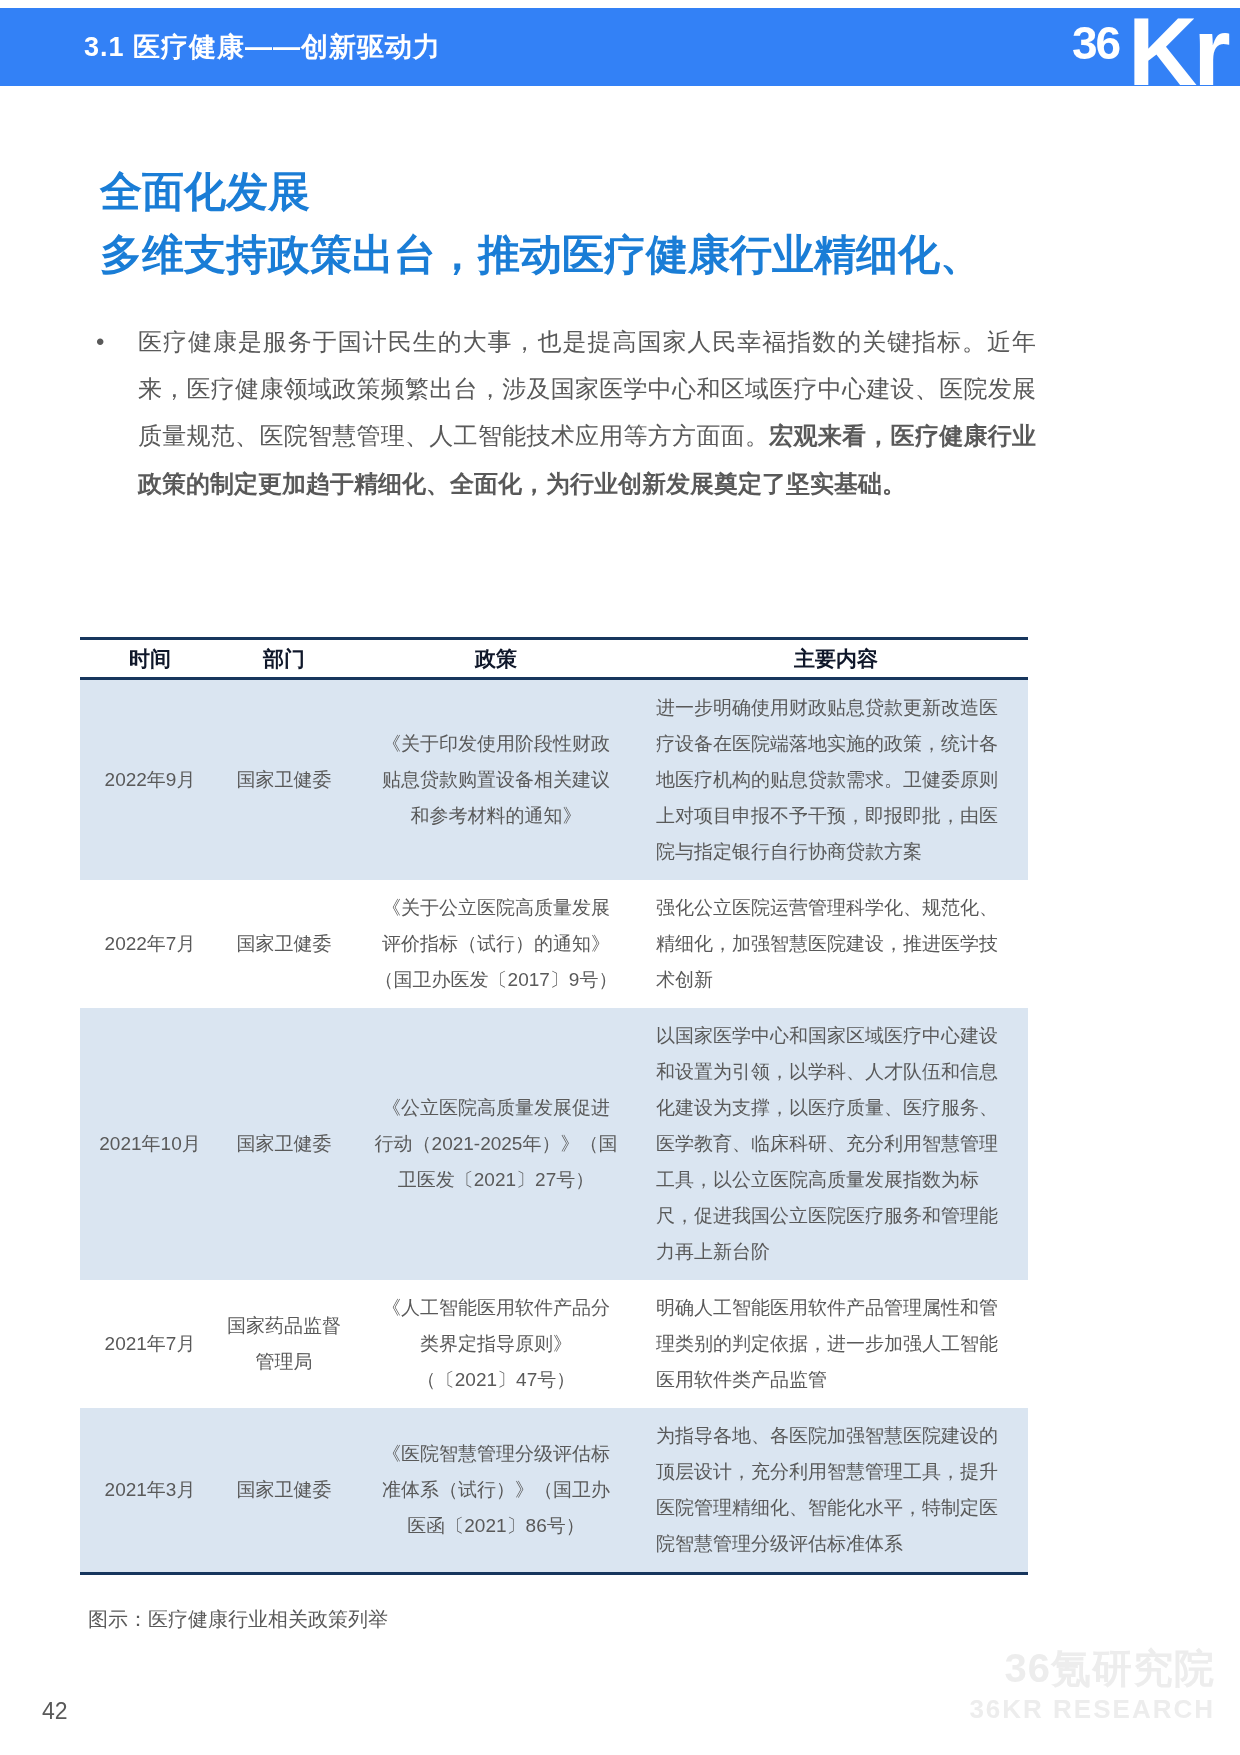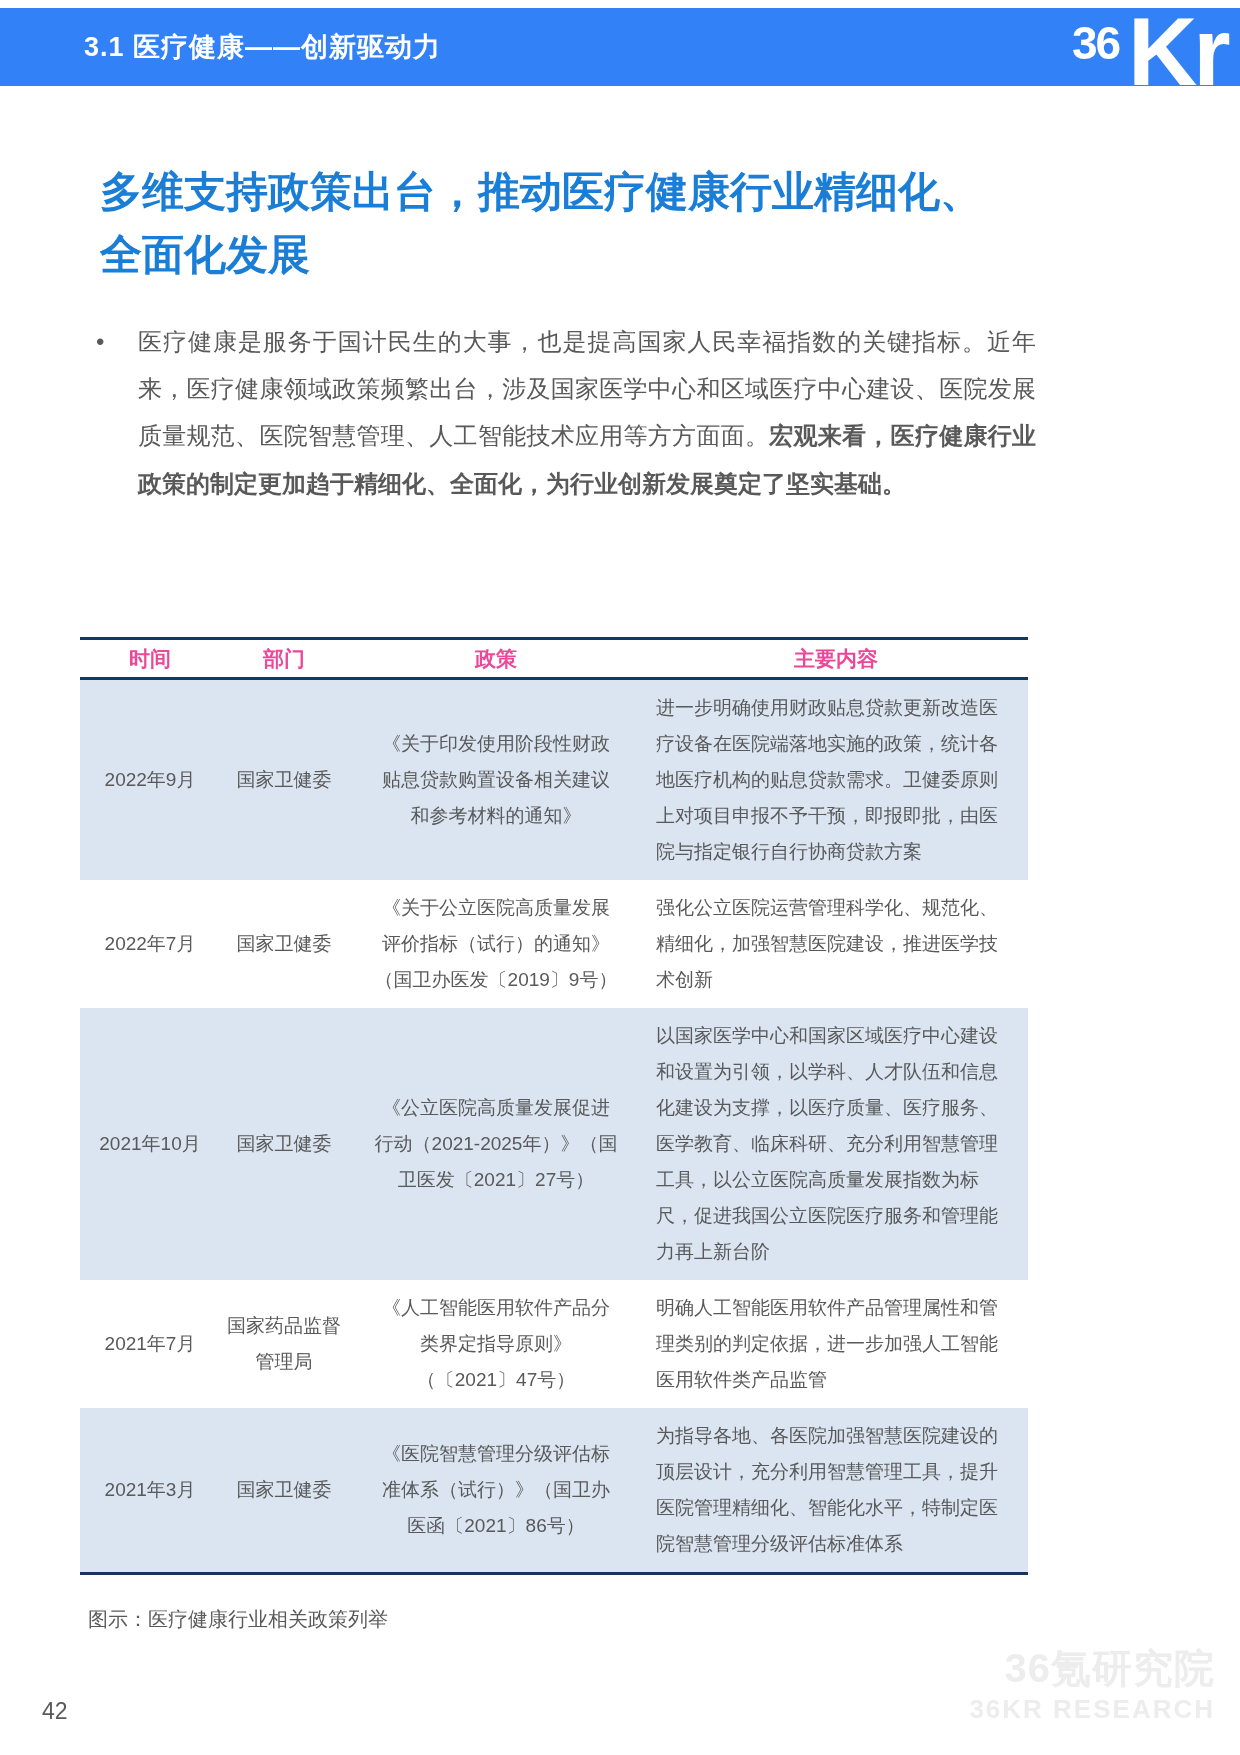--- a/index.html
+++ b/index.html
@@ -27,21 +27,21 @@
   .intro-text .bold-part { font-weight:bold;font-family:Liberation Serif, serif; }
 
   
   .policy-table { position:absolute; left:80px; top:637px; width:948px;
                   border-collapse:collapse; table-layout:fixed;
                   border-top:3px solid #17365D; border-bottom:3px solid #17365D; }
   .policy-table col.c1 { width:140px; }
   .policy-table col.c2 { width:128px; }
   .policy-table col.c3 { width:296px; }
   .policy-table col.c4 { width:384px; }
-  .policy-table th { height:40px; background:#ffffff; color:#ec4899; font-size:21px; font-weight:bold;
+  .policy-table th { height:40px; background:#ffffff; color:#0f172a; font-size:21px; font-weight:bold;
                      text-align:center; vertical-align:middle; border-bottom:3px solid #17365D; }
   .policy-table td { color:#595959; font-size:19px; line-height:36px; vertical-align:middle; }
   .policy-table tr.striped { background:#DAE5F1; }
   .policy-table td.c-time, .policy-table td.c-dept { text-align:center; padding:0 4px; }
   .policy-table td.c-policy { text-align:center; padding:10px 26px; }
   .policy-table td.c-content { text-align:left; padding:10px 12px; }
 
   
   .caption { position:absolute; left:88px; top:1600px; color:#595959; font-size:20px; line-height:38px; }
 
@@ -58,22 +58,22 @@
 
   <div class="header-bar">
     <div class="header-title">3.1 医疗健康——创新驱动力</div>
     <div class="logo">
       <span class="logo-36">36</span>
       <span class="logo-kr">Kr</span>
     </div>
   </div>
 
   <h1 class="page-title">
+      <span>全面化发展</span>
       <span>多维支持政策出台，推动医疗健康行业精细化、</span>
-      <span>全面化发展</span>
     </h1>
 
   <div class="intro">
     <span class="intro-bullet">•</span>
     <div class="intro-text"><span>医疗健康是服务于国计民生的大事，也是提高国家人民幸福指数的关键指标。近年来，医疗健康领域政策频繁出台，涉及国家医学中心和区域医疗中心建设、医院发展质量规范、医院智慧管理、人工智能技术应用等方方面面。</span><span class="bold-part">宏观来看，医疗健康行业政策的制定更加趋于精细化、全面化，为行业创新发展奠定了坚实基础。</span></div>
   </div>
 
   <table class="policy-table">
     <colgroup>
         <col class="c1">
@@ -92,21 +92,21 @@
     <tbody>
       <tr class="striped">
         <td class="c-time">2022年9月</td>
         <td class="c-dept">国家卫健委</td>
         <td class="c-policy">《关于印发使用阶段性财政贴息贷款购置设备相关建议和参考材料的通知》</td>
         <td class="c-content">进一步明确使用财政贴息贷款更新改造医疗设备在医院端落地实施的政策，统计各地医疗机构的贴息贷款需求。卫健委原则上对项目申报不予干预，即报即批，由医院与指定银行自行协商贷款方案</td>
       </tr>
       <tr>
         <td class="c-time">2022年7月</td>
         <td class="c-dept">国家卫健委</td>
-        <td class="c-policy">《关于公立医院高质量发展评价指标（试行）的通知》（国卫办医发〔2019〕9号）</td>
+        <td class="c-policy">《关于公立医院高质量发展评价指标（试行）的通知》（国卫办医发〔2017〕9号）</td>
         <td class="c-content">强化公立医院运营管理科学化、规范化、精细化，加强智慧医院建设，推进医学技术创新</td>
       </tr>
       <tr class="striped">
         <td class="c-time">2021年10月</td>
         <td class="c-dept">国家卫健委</td>
         <td class="c-policy">《公立医院高质量发展促进行动（2021-2025年）》（国卫医发〔2021〕27号）</td>
         <td class="c-content">以国家医学中心和国家区域医疗中心建设和设置为引领，以学科、人才队伍和信息化建设为支撑，以医疗质量、医疗服务、医学教育、临床科研、充分利用智慧管理工具，以公立医院高质量发展指数为标尺，促进我国公立医院医疗服务和管理能力再上新台阶</td>
       </tr>
       <tr>
         <td class="c-time">2021年7月</td>

